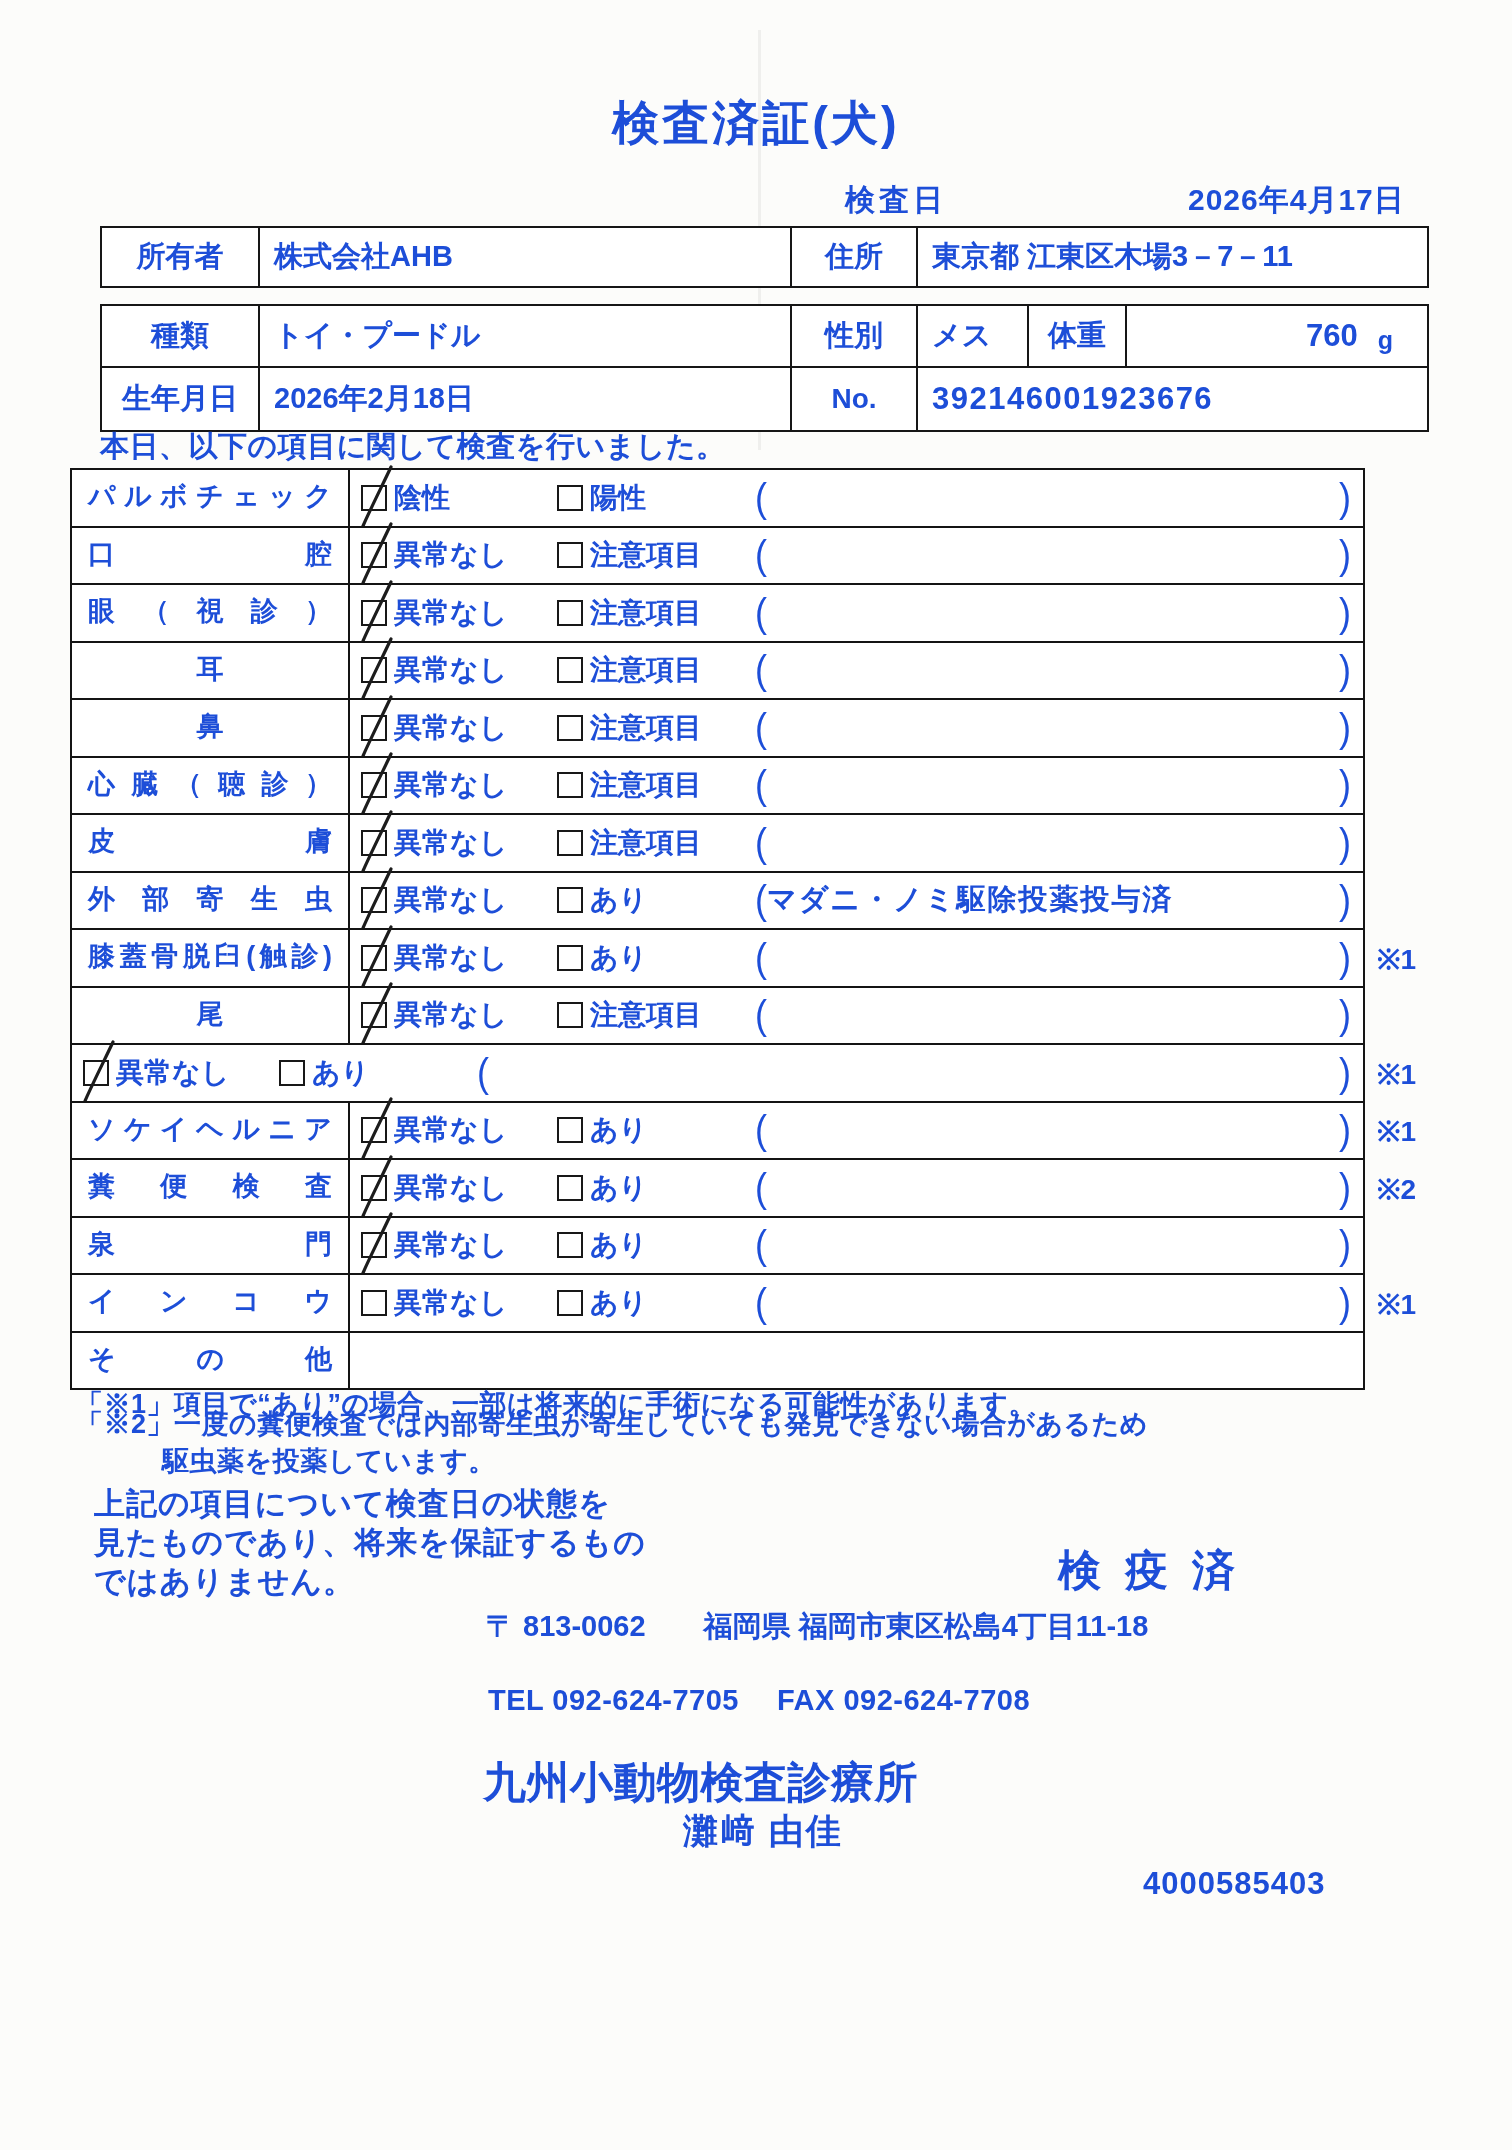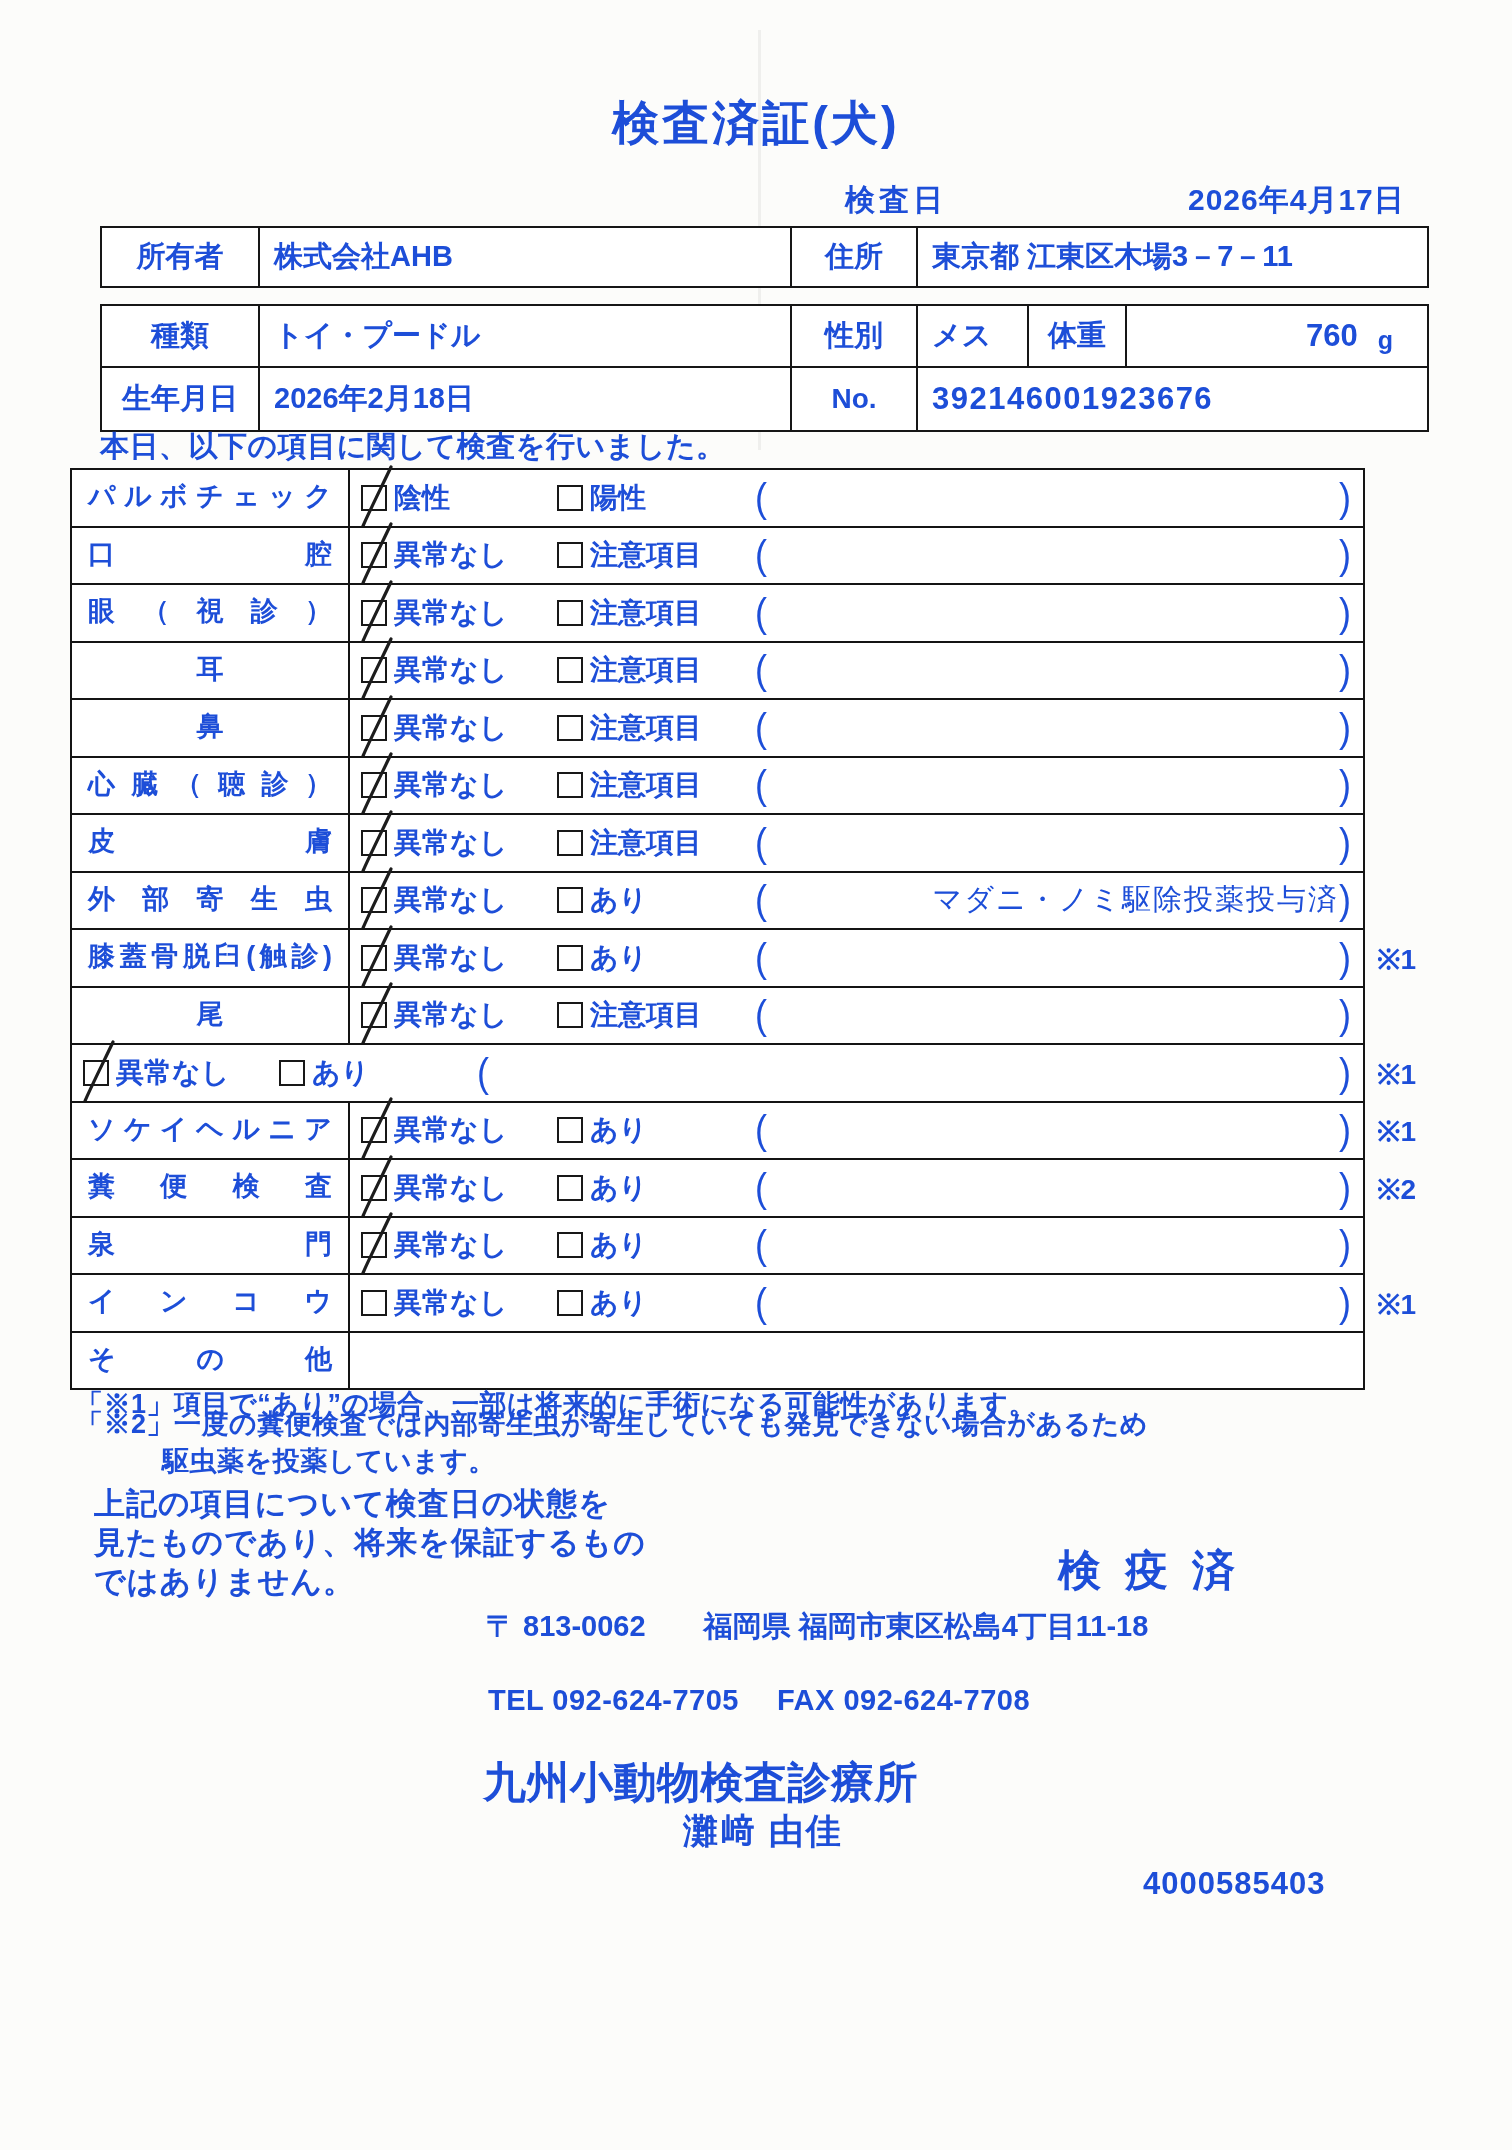--- a/index.html
+++ b/index.html
@@ -43,21 +43,21 @@
   .cell-body{flex:1;display:flex;align-items:center;padding-left:11px;position:relative;}
   .opt{display:flex;align-items:center;gap:7px;box-sizing:border-box;}
   .opt-1{width:196px;}
   .opt-2{width:198px;}
   .cb{width:22px;height:22px;border:2.5px solid #181818;position:relative;flex:none;background:transparent;}
   .slash{position:absolute;left:-7px;top:-23px;width:40px;height:66px;overflow:visible;}
   .slash path{stroke:#1c1c1c;stroke-width:3.2;fill:none;stroke-linecap:round;}
   .opt-label{font-size:28px;white-space:nowrap;}
   .paren{flex:1;display:flex;align-items:center;padding-right:12px;}
   .paren-open,.paren-close{font-size:36px;font-weight:500;transform:scaleY(1.15);}
-  .paren-text{flex:1;text-align:right;font-weight:400;font-size:29px;letter-spacing:2px;white-space:nowrap;}
+  .paren-text{flex:1;text-align:left;font-weight:700;font-size:29px;letter-spacing:2px;white-space:nowrap;}
   .row-note{position:absolute;left:1305px;top:50%;transform:translateY(-50%);font-size:28px;font-weight:700;white-space:nowrap;}
 
   
   .fnote{font-size:27px;letter-spacing:0.5px;white-space:nowrap;}
   .fn1{left:76px;top:1386px;}
   .fn2{left:76px;top:1406px;}
   .fn3{left:162px;top:1443px;}
   .disclaimer{left:94px;top:1484px;font-size:31px;font-weight:700;line-height:39px;letter-spacing:1px;}
   .stamp{left:1058px;top:1542px;font-size:43px;font-weight:700;letter-spacing:6px;}
   .postal{left:486px;top:1607px;font-size:29px;}

